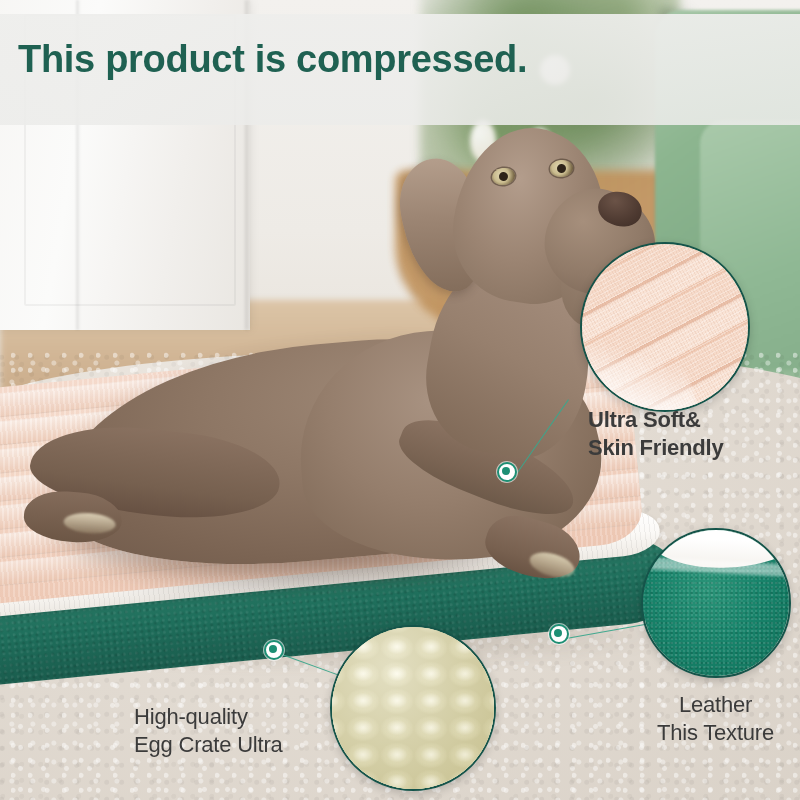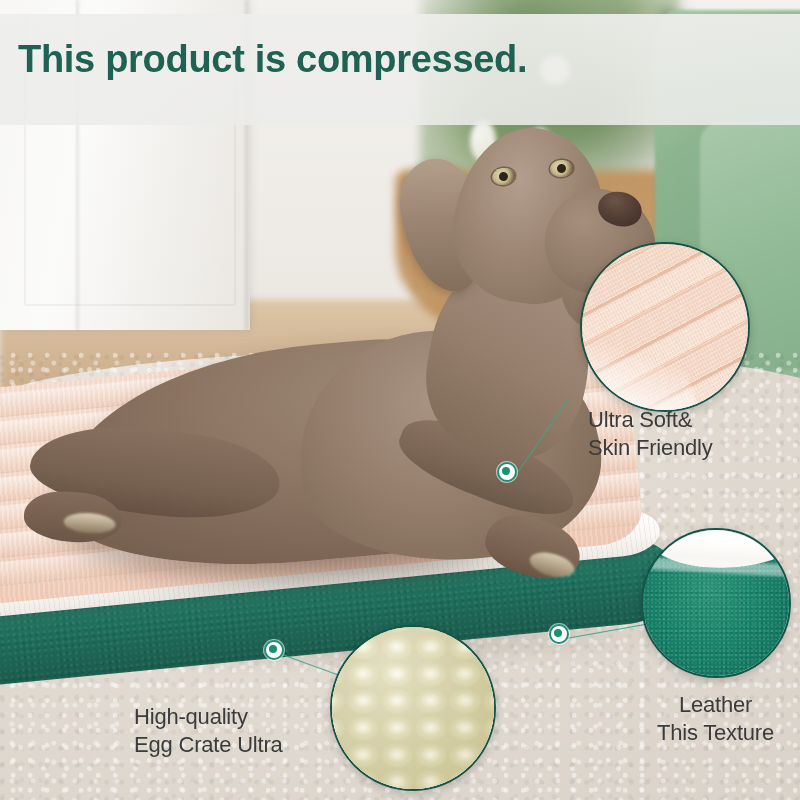--- a/index.html
+++ b/index.html
@@ -390,21 +390,21 @@
   .dot:after{
     content:"";position:absolute;left:3px;top:3px;width:8px;height:8px;
     border-radius:50%;background:#1d8f74;
   }
 
   
   .label{
     position:absolute;color:#3b3b3b;font-size:22px;line-height:28px;
     white-space:pre-line;letter-spacing:-.2px;
   }
-  #label-ultra-soft{left:588px;top:406px;}
+  #label-ultra-soft{left:588px;top:406px;font-weight:bold;}
   #label-egg-foam{left:134px;top:703px;}
   #label-leather{left:643px;top:691px;width:145px;text-align:center;}
 </style>
 </head>
 <body>
 
 <div id="stage">
 
   <div class="bg-wall"></div>
   <div class="floor"></div>

